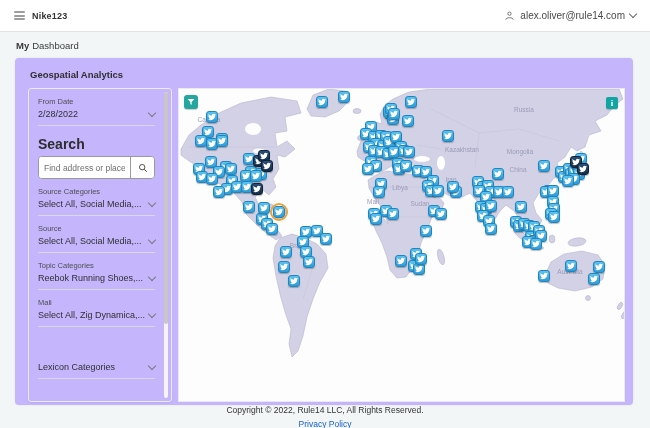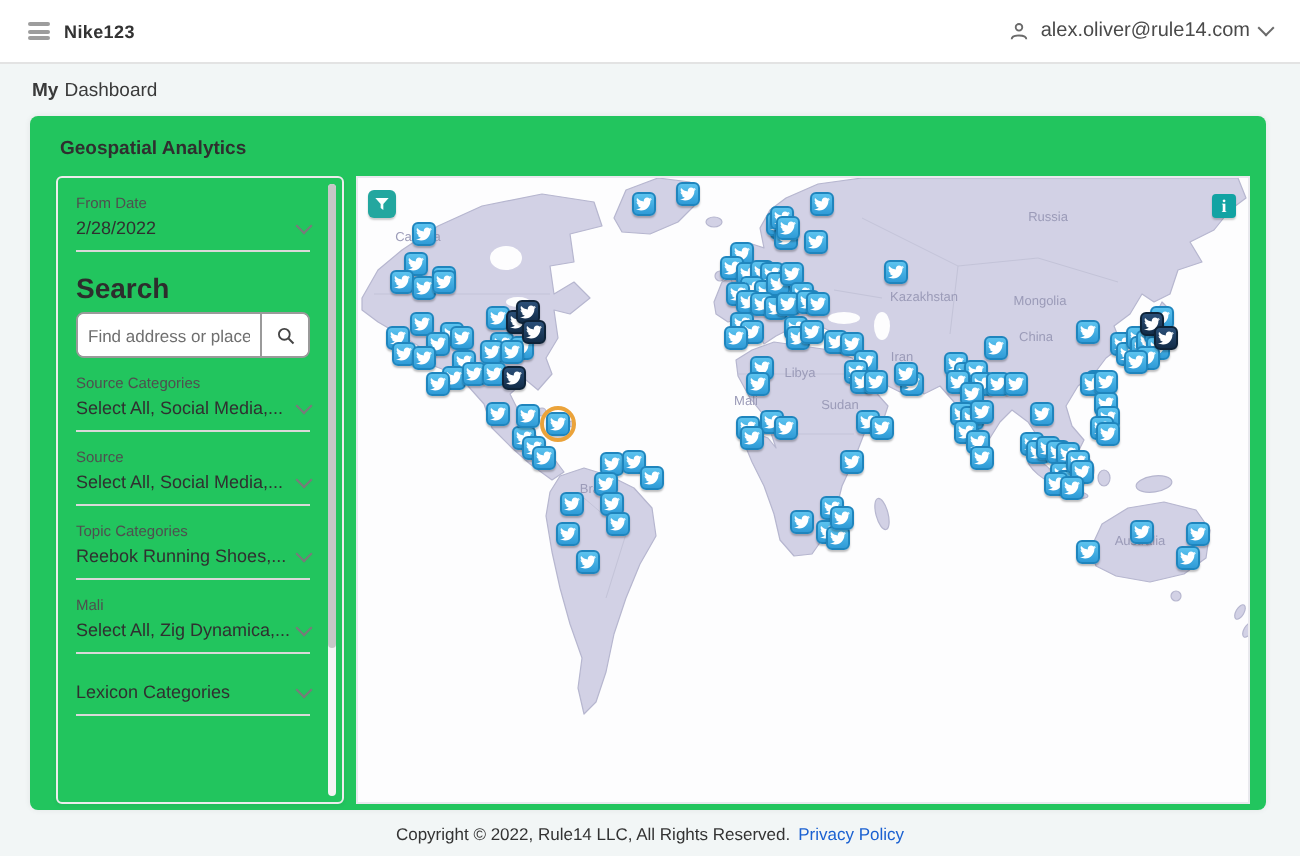--- a/index.html
+++ b/index.html
@@ -16,21 +16,21 @@
   .header-right { display:flex; align-items:center; gap:5px; color:#4a4a4a; }
   .user-email { font-size:10px; }
   .chev { width:6px; height:6px; border-right:1.3px solid #6a6a6a; border-bottom:1.3px solid #6a6a6a;
     transform:rotate(45deg); margin-top:-3px; display:inline-block; }
 
   
   .crumbbar { height:26px; display:flex; align-items:center; padding:0 16px; font-size:9.5px; color:#3a3a3a; }
   .crumb-bold { font-weight:bold; margin-right:3px; }
 
   
-  .card { margin:0 17px 0 15px; background:#22c55e; border-radius:4px;
+  .card { margin:0 17px 0 15px; background:#c4b5fd; border-radius:4px;
     box-shadow:0 0 3px rgba(0,0,0,.07); height:347px; padding:9px 8px 6px 13px; }
   .card-title { font-size:9.5px; font-weight:bold; color:#2f2f2f; margin:2px 0 8px 2px; }
   .card-body { display:flex; gap:6px; }
 
   
   .panel { width:144px; height:314px; border:1px solid #ececec; border-radius:3px;
     box-shadow:0 1px 2px rgba(0,0,0,.05); position:relative; padding:8px 16px 8px 9px; overflow:hidden; }
   .panel h2 { font-size:14px; font-weight:bold; color:#2d2d2d; margin-bottom:4px; font-family:"Liberation Sans",sans-serif; }
   .flabel { font-size:7.5px; color:#4f4f4f; margin-top:8px; }
   .fvalue { font-size:9px; color:#303030; display:flex; align-items:center; justify-content:space-between;
@@ -61,21 +61,21 @@
   .marker svg { width:8px; height:8px; }
   .sel-ring { position:absolute; width:18px; height:18px; border:2px solid #eba33a; border-radius:50%;
     transform:translate(-50%,-50%); pointer-events:none; }
   .map-btn { position:absolute; background:#23a79f; border-radius:3px; display:flex; align-items:center;
     justify-content:center; cursor:pointer; box-shadow:0 1px 1px rgba(0,0,0,.2); }
   .filter-btn { left:5px; top:6px; width:14px; height:14px; }
   .info-btn { right:6px; top:8px; width:12px; height:12px; background:#12a3a3; border-radius:2px;
     color:#fff; font-family:"Liberation Serif",serif; font-weight:bold; font-size:9px; }
 
   
-  .footer { height:24px; display:flex; align-items:center; justify-content:center; gap:4px; font-size:8.5px; color:#333; }
+  .footer { height:24px; display:flex; align-items:center; justify-content:center; gap:4px; font-size:8.5px; color:#333;flex-direction:column; }
   .privacy { color:#1b61d1; cursor:pointer; text-decoration:none;text-align:right; }
 </style>
 </head>
 <body>
 
 <div class="header">
   <div class="header-left">
     <div class="hamburger">
         <span></span>
         <span></span>
@@ -146,21 +146,21 @@
       </div>
       <hr class="rule">
 
       <div class="flabel">Mali</div>
       <div class="fvalue">
         <span>Select All, Zig Dynamica,...</span>
           <span class="chev"></span>
       </div>
       <hr class="rule">
 
-      <div class="fvalue" style="margin-top:11px">
+      <div class="fvalue" style="margin-top:32px">
         <span>Lexicon Categories</span>
           <span class="chev"></span>
       </div>
       <hr class="rule">
 
       <div class="vscroll">
         <div class="vthumb"></div>
       </div>
     </div>
 

